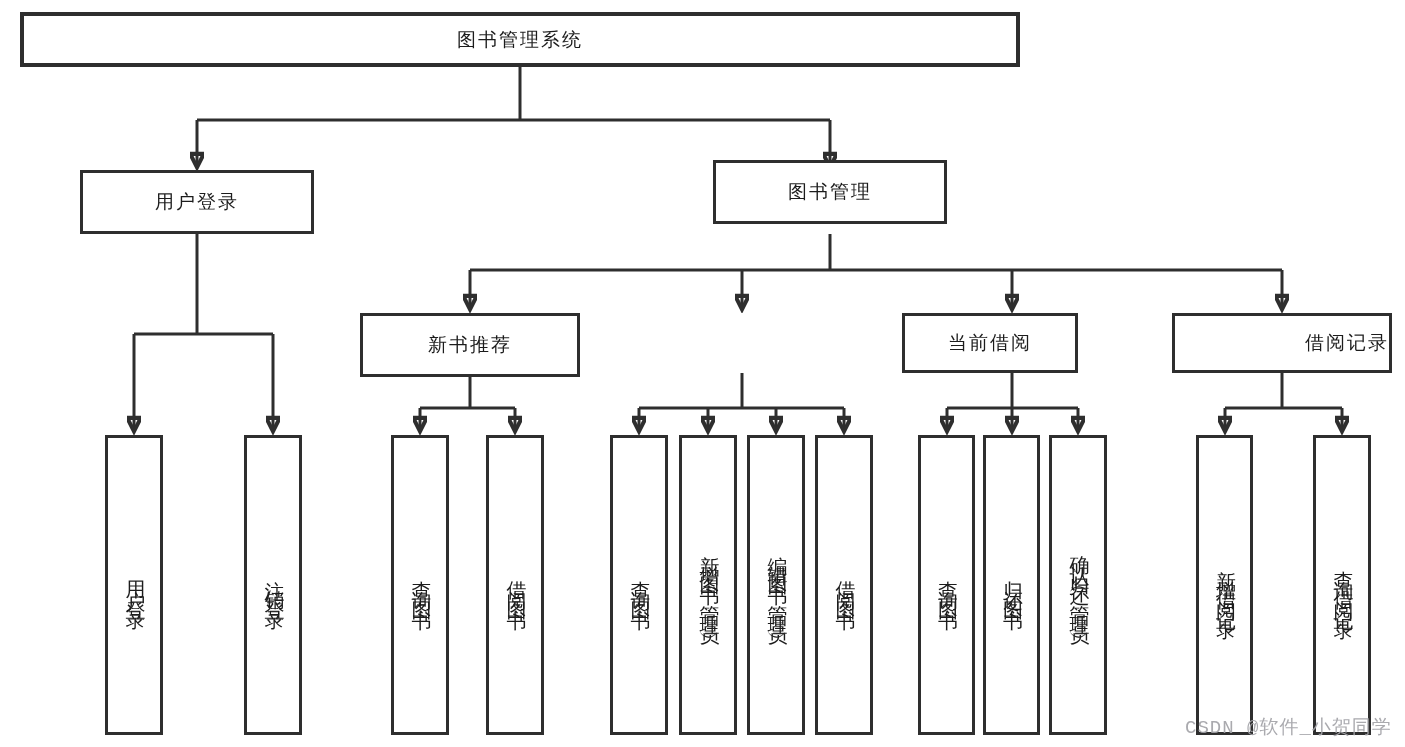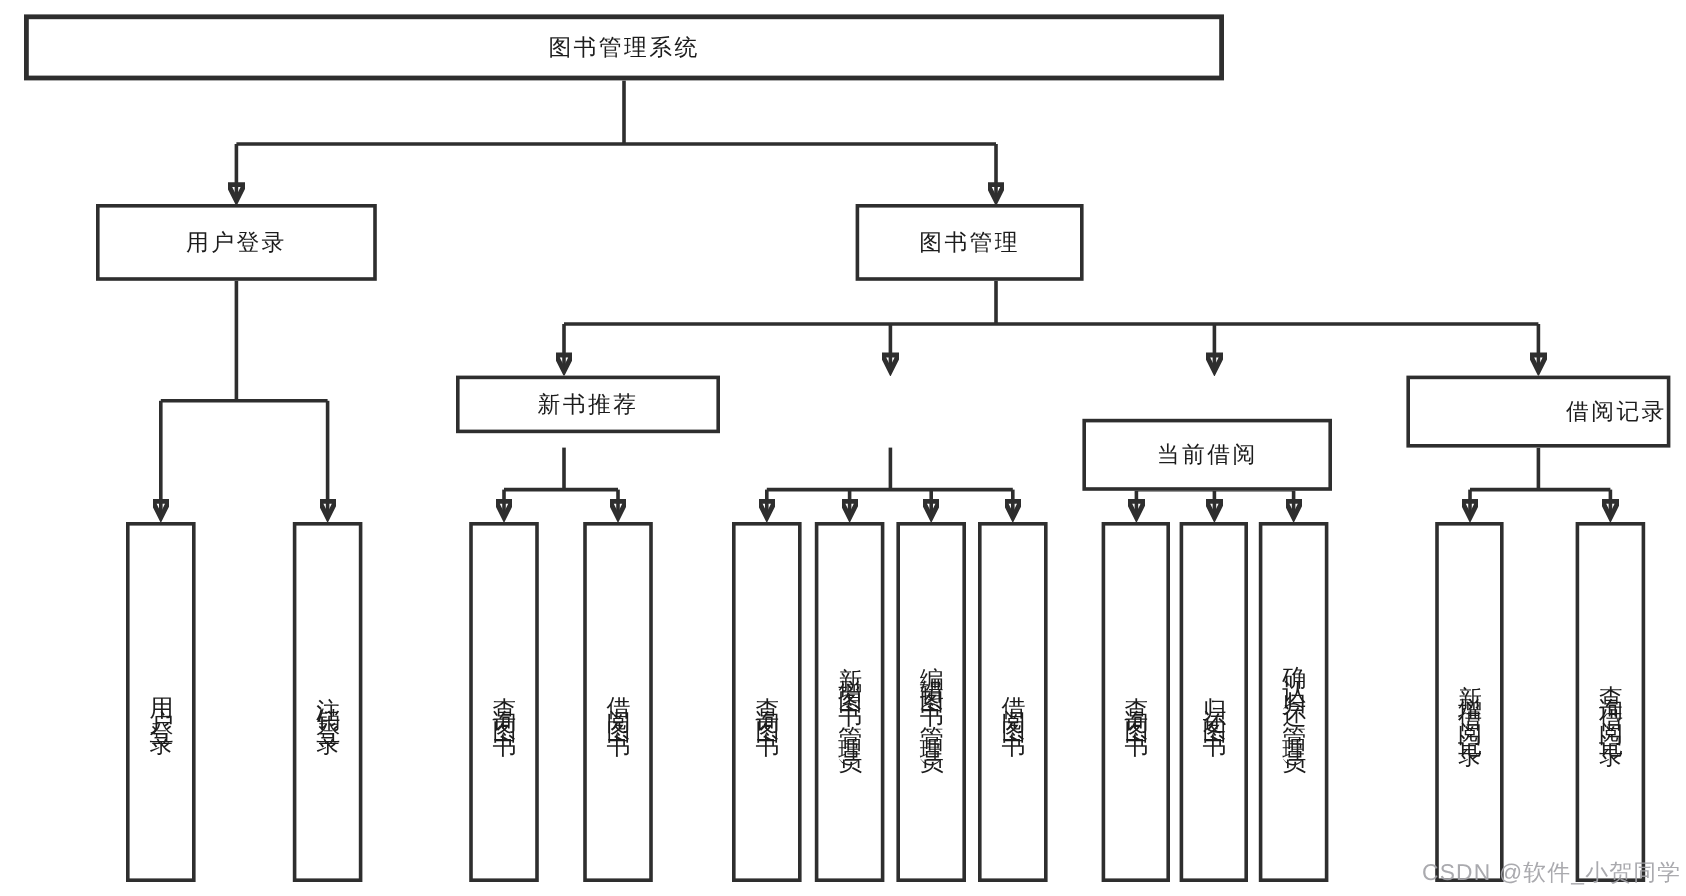--- a/index.html
+++ b/index.html
@@ -8,21 +8,21 @@
     --bg: #ffffff;
     --wm: #a3a3a8;
   }
   * { margin: 0; padding: 0; box-sizing: border-box; }
   html, body { background: var(--bg); }
   .stage {
     position: relative;
     width: 1405px;
     height: 747px;
     background: var(--bg);
-    font-family: Liberation Sans, sans-serif;
+    font-family: Liberation Mono, monospace;
     color: var(--text);
     overflow: hidden;
   }
   .connectors {
     position: absolute;
     left: 0; top: 0;
     width: 1405px; height: 747px;
     color: var(--line);
     z-index: 0;
   }
@@ -110,28 +110,28 @@
     <path d="M1342 408 V430" marker-end="url(#arrow)"></path>
   </svg>
 
   <div class="node root-node h-node" style="left:20px; top:12px; width:1000px; height:55px;">
     <span>图书管理系统</span>
   </div>
 
   <div class="node h-node" style="left:80px; top:170px; width:234px; height:64px;">
     <span>用户登录</span>
   </div>
-  <div class="node h-node" style="left:713px; top:170px; width:190px; height:64px;">
+  <div class="node h-node" style="left:713px; top:160px; width:234px; height:64px;">
     <span>图书管理</span>
   </div>
 
-  <div class="node h-node" style="left:360px; top:313px; width:220px; height:48px;margin-left:20px;">
+  <div class="node h-node" style="left:360px; top:313px; width:220px; height:64px;">
     <span>新书推荐</span>
   </div>
-  <div class="node h-node" style="left:902px; top:313px; width:208px; height:60px;margin-top:36px;">
+  <div class="node h-node" style="left:902px; top:313px; width:176px; height:60px;">
     <span>当前借阅</span>
   </div>
   <div class="node h-node" style="left:1172px; top:313px; width:220px; height:60px;justify-content:flex-end;">
     <span>借阅记录</span>
   </div>
 
   <div class="node v-node" style="left:105px; top:435px; width:58px; height:300px;">
     <span>用户登录</span>
   </div>
   <div class="node v-node" style="left:244px; top:435px; width:58px; height:300px;">

